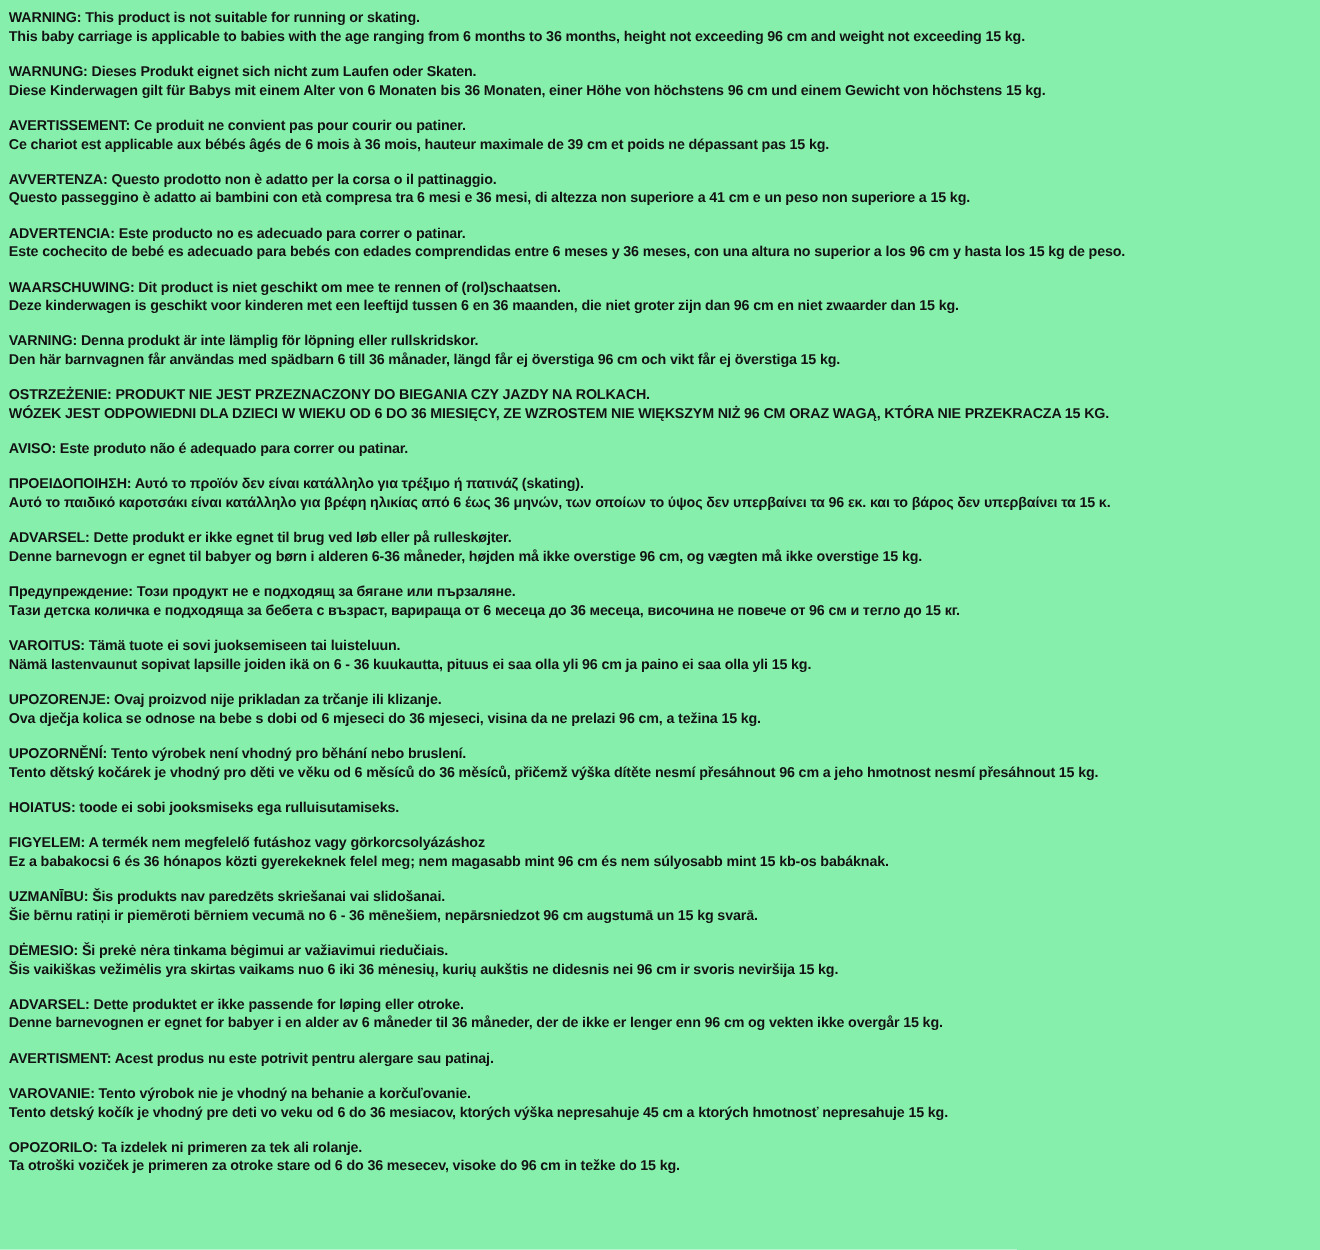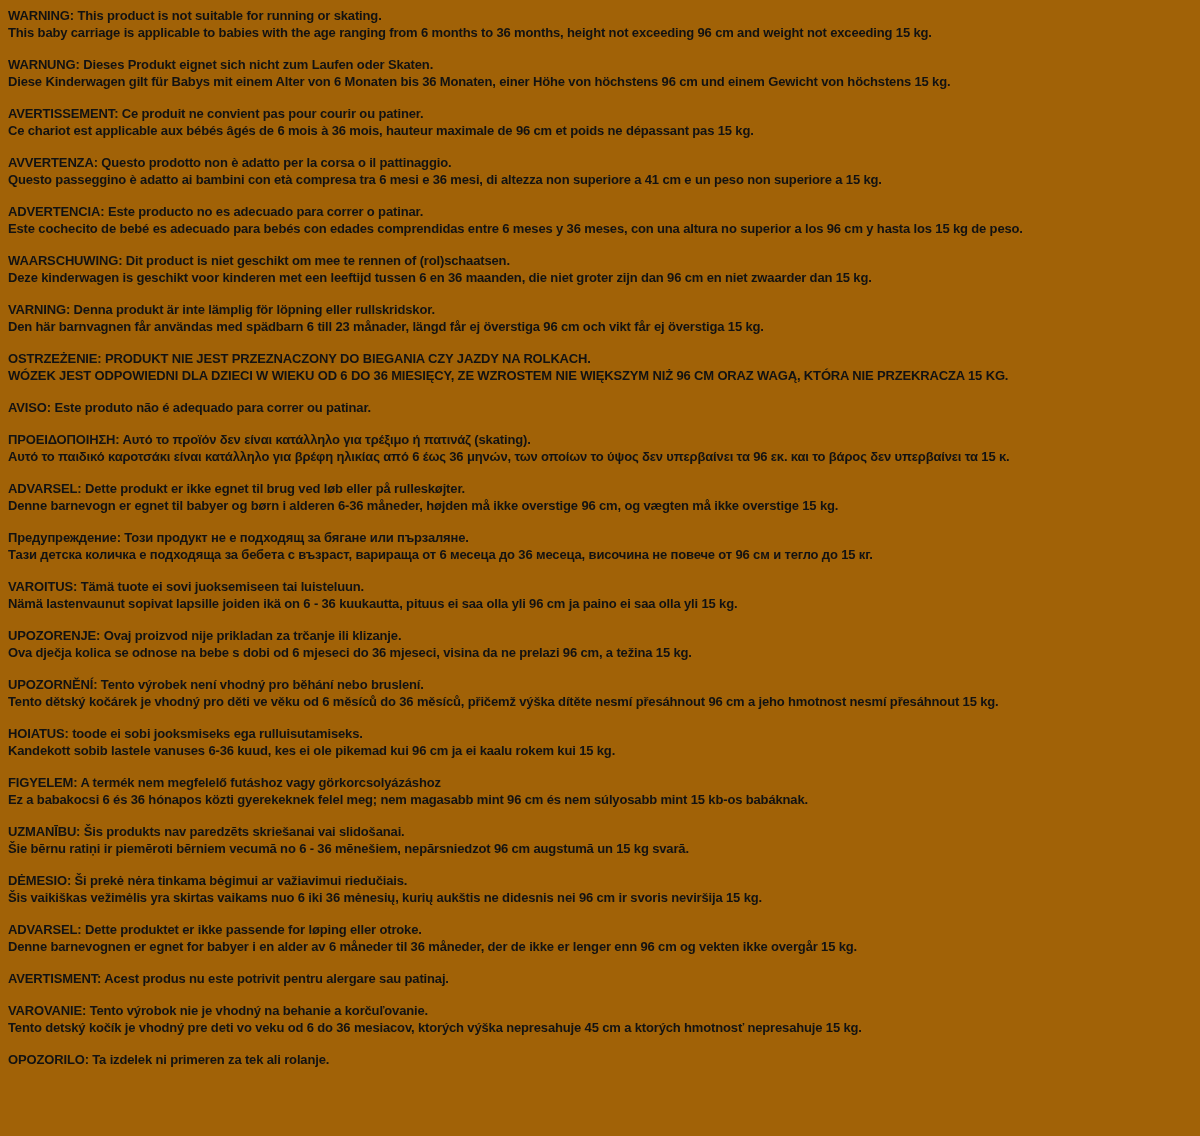--- a/index.html
+++ b/index.html
@@ -13,21 +13,21 @@
     height: 1136px;
     overflow: hidden;
     font-family: "Liberation Sans", "DejaVu Sans", sans-serif;
     color: #121212;
   }
   main.doc {
     box-sizing: border-box;
     width: 1200px;
     height: 1136px;
     padding: 7px 6px 0 8px;
-    background: #a16207;
+    background: #86efac;
   }
   section.block {
     margin: 0 0 15px 0;
   }
   section.block p {
     margin: 0;
     font-size: 13px;
     font-weight: bold;
     line-height: 17px;
     letter-spacing: -0.15px;
@@ -45,41 +45,41 @@
       <p class="l2">This baby carriage is applicable to babies with the age ranging from 6 months to 36 months, height not exceeding 96 cm and weight not exceeding 15 kg.</p>
     </section>
 
     <section class="block">
       <p class="l1">WARNUNG: Dieses Produkt eignet sich nicht zum Laufen oder Skaten.</p>
       <p class="l2">Diese Kinderwagen gilt für Babys mit einem Alter von 6 Monaten bis 36 Monaten, einer Höhe von höchstens 96 cm und einem Gewicht von höchstens 15 kg.</p>
     </section>
 
     <section class="block">
       <p class="l1">AVERTISSEMENT: Ce produit ne convient pas pour courir ou patiner.</p>
-      <p class="l2">Ce chariot est applicable aux bébés âgés de 6 mois à 36 mois, hauteur maximale de 96 cm et poids ne dépassant pas 15 kg.</p>
+      <p class="l2">Ce chariot est applicable aux bébés âgés de 6 mois à 36 mois, hauteur maximale de 39 cm et poids ne dépassant pas 15 kg.</p>
     </section>
 
     <section class="block">
       <p class="l1">AVVERTENZA: Questo prodotto non è adatto per la corsa o il pattinaggio.</p>
       <p class="l2">Questo passeggino è adatto ai bambini con età compresa tra 6 mesi e 36 mesi, di altezza non superiore a 41 cm e un peso non superiore a 15 kg.</p>
     </section>
 
     <section class="block">
       <p class="l1">ADVERTENCIA: Este producto no es adecuado para correr o patinar.</p>
       <p class="l2">Este cochecito de bebé es adecuado para bebés con edades comprendidas entre 6 meses y 36 meses, con una altura no superior a los 96 cm y hasta los 15 kg de peso.</p>
     </section>
 
     <section class="block">
       <p class="l1">WAARSCHUWING: Dit product is niet geschikt om mee te rennen of (rol)schaatsen.</p>
       <p class="l2">Deze kinderwagen is geschikt voor kinderen met een leeftijd tussen 6 en 36 maanden, die niet groter zijn dan 96 cm en niet zwaarder dan 15 kg.</p>
     </section>
 
     <section class="block">
       <p class="l1">VARNING: Denna produkt är inte lämplig för löpning eller rullskridskor.</p>
-      <p class="l2">Den här barnvagnen får användas med spädbarn 6 till 23 månader, längd får ej överstiga 96 cm och vikt får ej överstiga 15 kg.</p>
+      <p class="l2">Den här barnvagnen får användas med spädbarn 6 till 36 månader, längd får ej överstiga 96 cm och vikt får ej överstiga 15 kg.</p>
     </section>
 
     <section class="block">
       <p class="l1">OSTRZEŻENIE: PRODUKT NIE JEST PRZEZNACZONY DO BIEGANIA CZY JAZDY NA ROLKACH.</p>
       <p class="l2">WÓZEK JEST ODPOWIEDNI DLA DZIECI W WIEKU OD 6 DO 36 MIESIĘCY, ZE WZROSTEM NIE WIĘKSZYM NIŻ 96 CM ORAZ WAGĄ, KTÓRA NIE PRZEKRACZA 15 KG.</p>
     </section>
 
     <section class="block">
       <p class="l1">AVISO: Este produto não é adequado para correr ou patinar.</p>
     </section>
@@ -109,21 +109,20 @@
       <p class="l2">Ova dječja kolica se odnose na bebe s dobi od 6 mjeseci do 36 mjeseci, visina da ne prelazi 96 cm, a težina 15 kg.</p>
     </section>
 
     <section class="block">
       <p class="l1">UPOZORNĚNÍ: Tento výrobek není vhodný pro běhání nebo bruslení.</p>
       <p class="l2">Tento dětský kočárek je vhodný pro děti ve věku od 6 měsíců do 36 měsíců, přičemž výška dítěte nesmí přesáhnout 96 cm a jeho hmotnost nesmí přesáhnout 15 kg.</p>
     </section>
 
     <section class="block">
       <p class="l1">HOIATUS: toode ei sobi jooksmiseks ega rulluisutamiseks.</p>
-      <p class="l2">Kandekott sobib lastele vanuses 6-36 kuud, kes ei ole pikemad kui 96 cm ja ei kaalu rokem kui 15 kg.</p>
     </section>
 
     <section class="block">
       <p class="l1">FIGYELEM: A termék nem megfelelő futáshoz vagy görkorcsolyázáshoz</p>
       <p class="l2">Ez a babakocsi 6 és 36 hónapos közti gyerekeknek felel meg; nem magasabb mint 96 cm és nem súlyosabb mint 15 kb-os babáknak.</p>
     </section>
 
     <section class="block">
       <p class="l1">UZMANĪBU: Šis produkts nav paredzēts skriešanai vai slidošanai.</p>
       <p class="l2">Šie bērnu ratiņi ir piemēroti bērniem vecumā no 6 - 36 mēnešiem, nepārsniedzot 96 cm augstumā un 15 kg svarā.</p>
@@ -143,14 +142,15 @@
       <p class="l1">AVERTISMENT: Acest produs nu este potrivit pentru alergare sau patinaj.</p>
     </section>
 
     <section class="block">
       <p class="l1">VAROVANIE: Tento výrobok nie je vhodný na behanie a korčuľovanie.</p>
       <p class="l2">Tento detský kočík je vhodný pre deti vo veku od 6 do 36 mesiacov, ktorých výška nepresahuje 45 cm a ktorých hmotnosť nepresahuje 15 kg.</p>
     </section>
 
     <section class="block">
       <p class="l1">OPOZORILO: Ta izdelek ni primeren za tek ali rolanje.</p>
+      <p class="l2">Ta otroški voziček je primeren za otroke stare od 6 do 36 mesecev, visoke do 96 cm in težke do 15 kg.</p>
     </section>
   </main>
 
 </body></html>

